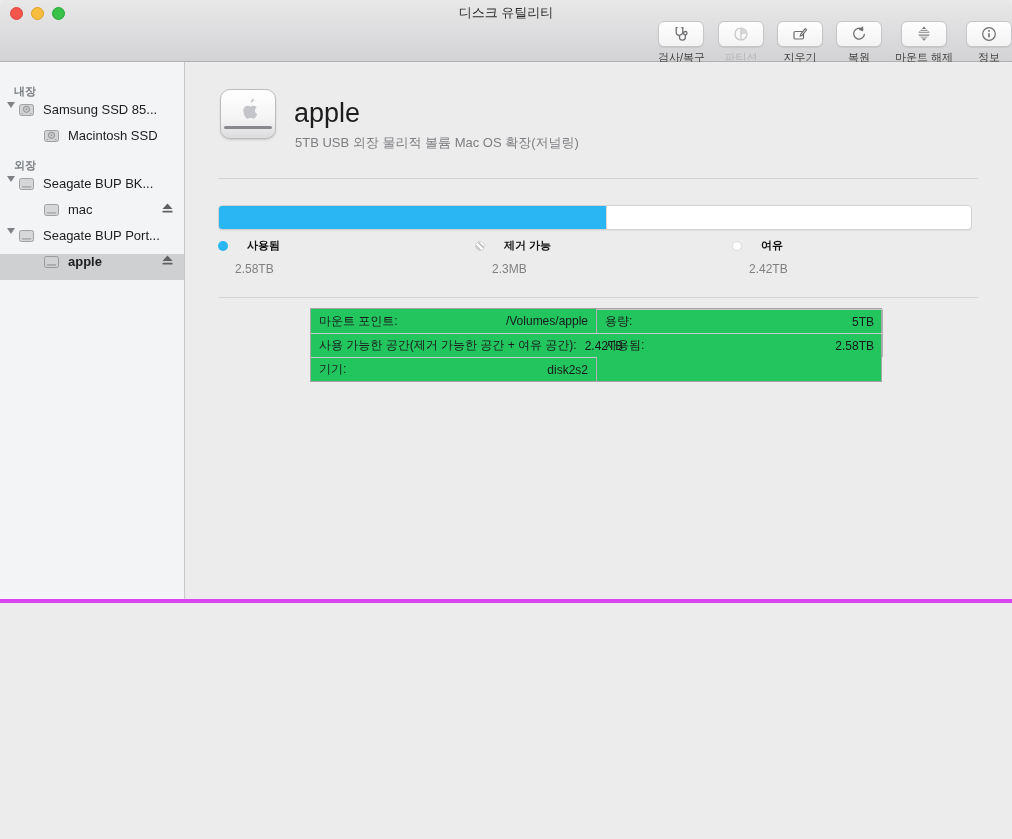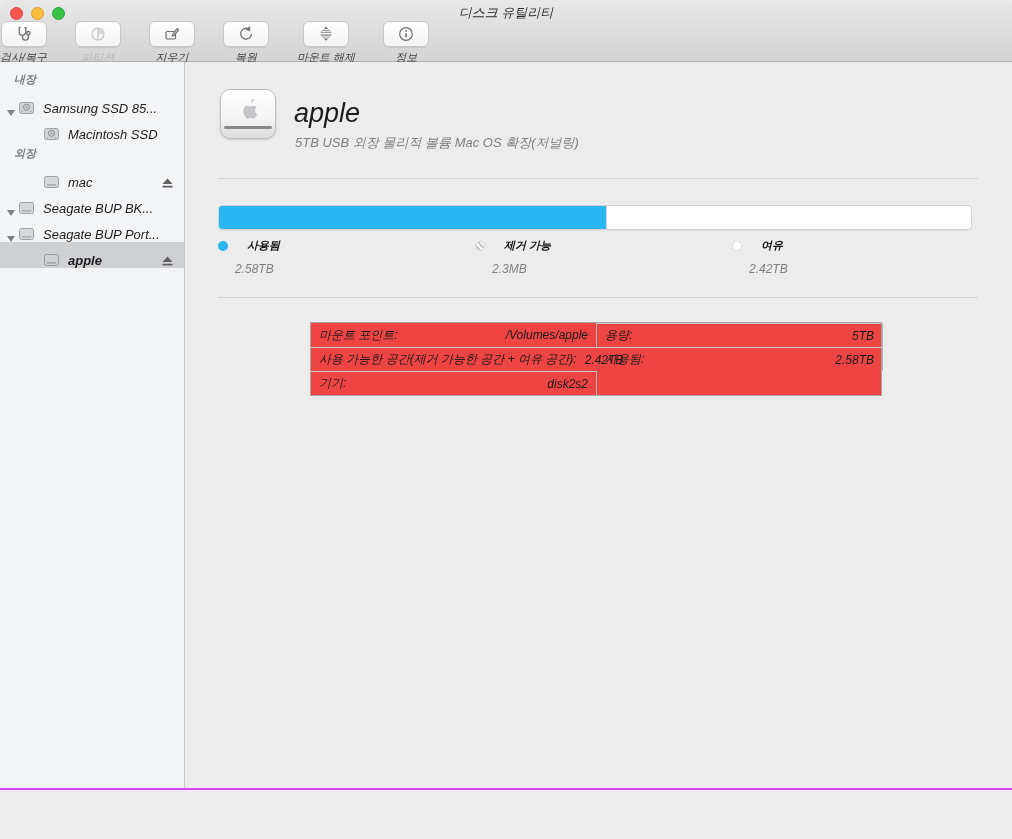--- a/index.html
+++ b/index.html
@@ -1,71 +1,70 @@
 <!DOCTYPE html>
 <html><head>
 <meta charset="utf-8">
 <style>
   * { margin:0; padding:0; box-sizing:border-box; }
   html,body { width:1012px; height:839px; }
   body { font-family:"Liberation Sans", sans-serif; background:#ececec; }
   .window {
-    position:relative; width:1012px; height:790px;
+    position:relative; width:1012px; height:603px;
     border-radius:6px 6px 0 0; overflow:hidden;
-    border-bottom:2px solid #d946ef;
+    border-bottom:4px solid #d946ef;
     background:#ececec;
-    font-style:italic;
   }
 
   
   .titlebar {
     position:absolute; top:0; left:0; right:0; height:62px;
     background:linear-gradient(#e8e8e9, #d3d3d5);
     border-bottom:1px solid #b0b0b0;
   }
   .traffic { position:absolute; top:7px; left:10px; display:flex; gap:8px; }
   .light { width:13px; height:13px; border-radius:50%; }
   .light.red    { background:#f4564e; border:1px solid #e0443e; }
   .light.yellow { background:#f6bd3e; border:1px solid #dfa023; }
   .light.green  { background:#39c149; border:1px solid #24a732; }
   .win-title {
     position:absolute; top:4px; left:0; right:0; text-align:center;
     font-size:13px; color:#2d2d2d;
   }
   .toolbar {
     position:absolute; top:21px; left:0; right:0;
-    display:flex; justify-content:flex-start; gap:28px;
+    display:flex; justify-content:flex-end; gap:13px;
   }
   .tool-item { display:flex; flex-direction:column; align-items:center; min-width:46px; cursor:default; }
   .tool-btn {
     width:46px; height:26px; border-radius:6px;
     background:linear-gradient(#ffffff,#f3f3f4);
     border:1px solid #c6c6c8;
     box-shadow:0 1px 1px rgba(0,0,0,.08);
     display:flex; align-items:center; justify-content:center;
   }
   .tool-label { margin-top:3px; font-size:11px; color:#3f3f3f; white-space:nowrap; }
   .tool-item.disabled .tool-label { color:#b7b7b9; }
   .tool-item.disabled .tool-btn svg * { stroke:#c5c5c7 !important; }
   .tool-item.disabled .tool-btn svg .fillpart { fill:#d9d9db !important; stroke:none !important; }
   .tool-btn svg { display:block; }
 
   
   .sidebar {
     position:absolute; top:62px; left:0; bottom:0; width:185px;
     background:#f3f4f5; border-right:1px solid #c8c8c8;
-    padding-top:10px;
+    padding-top:22px;
   }
   .side-header {
     font-size:11px; font-weight:bold; color:#7b7e82;
     margin:0 0 4px 14px; height:14px; line-height:14px;
   }
   .side-header.second { margin-top:4px; }
   .side-row {
-    height:26px; display:flex; align-items:flex-end; font-size:13px; color:#1d1d1f;
+    height:26px; display:flex; align-items:flex-start; font-size:13px; color:#1d1d1f;
     cursor:default;
   }
   .side-row.selected { background:#cfd0d2; font-weight:bold; }
   .disclosure {
     width:0; height:0; margin-left:7px;
     border-left:4.5px solid transparent; border-right:4.5px solid transparent;
     border-top:6px solid #7f8285;
   }
   .disc-space { width:16px; margin-left:7px; }
   .indent-child { width:17px; }
@@ -110,22 +109,22 @@
   .dot-purgeable {
     background:repeating-linear-gradient(45deg,#ffffff 0 2px,#c9c9cb 2px 4px);
     border:1px solid #d6d6d8;
   }
   .dot-free { background:#ffffff; border:1px solid #dcdcde; }
   .legend-label { margin-left:19px; font-size:11px; font-weight:bold; color:#111; }
   .legend-value { margin-top:9px; margin-left:17px; font-size:12px; color:#7f7f81; }
   .leg-0 { left:32px; } .leg-1 { left:289px; } .leg-2 { left:546px; }
 
   .detail-table {
-    position:absolute; left:124px; top:260px; width:572px;
-    border:1px solid #a4a4a6; background:#ef4444;
+    position:absolute; left:124px; top:246px; width:572px;
+    border:1px solid #a4a4a6; background:#22c55e;
     display:grid; grid-template-columns:286px 286px;
   }
   .dcell {
     height:24px; display:flex; align-items:center; justify-content:space-between;
     font-size:12px; color:#1a1a1a; padding:0 8px; white-space:nowrap;
   }
   .dcell:not(.row0) { border-top:1px solid #c9c9cb; }
   .dcell.colL { border-right:1px solid #b2b2b4; }
   .dlabel { margin-right:8px; }
   .dvalue { text-align:right; }
@@ -232,48 +231,48 @@
         <circle cx="8.5" cy="7.3" r="0.8" fill="#8e9092"></circle>
         <circle cx="4.2" cy="11.6" r="0.7" fill="#8e9092"></circle>
         <circle cx="12.8" cy="11.6" r="0.7" fill="#8e9092"></circle>
       </svg>
       <span class="side-label">Macintosh SSD</span>
     </div>
 
     <div class="side-header second">외장</div>
 
     <div class="side-row">
+      <div class="disclosure"></div>
+      <svg class="drive-ic" width="17" height="16" viewBox="0 0 17 16">
+        <rect x="1.5" y="2.5" width="14" height="11" rx="2" fill="#d5d7d9" stroke="#9fa1a3"></rect>
+        <rect x="3.6" y="10" width="9.8" height="1.7" rx="0.8" fill="#aeb0b2"></rect>
+      </svg>
+      <span class="side-label">Seagate BUP BK...</span>
+    </div>
+
+    <div class="side-row">
       <div class="indent-child"></div>
         <div class="disc-space"></div>
       <svg class="drive-ic" width="17" height="16" viewBox="0 0 17 16">
         <rect x="1.5" y="2.5" width="14" height="11" rx="2" fill="#d5d7d9" stroke="#9fa1a3"></rect>
         <rect x="3.6" y="10" width="9.8" height="1.7" rx="0.8" fill="#aeb0b2"></rect>
       </svg>
       <span class="side-label">mac</span>
       <svg class="eject" width="13" height="13" viewBox="0 0 13 13">
         <polygon points="6.5,1.5 11.5,7 1.5,7" fill="#606063"></polygon>
         <rect x="1.5" y="8.8" width="10" height="1.8" rx="0.5" fill="#606063"></rect>
       </svg>
     </div>
 
     <div class="side-row">
       <div class="disclosure"></div>
       <svg class="drive-ic" width="17" height="16" viewBox="0 0 17 16">
         <rect x="1.5" y="2.5" width="14" height="11" rx="2" fill="#d5d7d9" stroke="#9fa1a3"></rect>
         <rect x="3.6" y="10" width="9.8" height="1.7" rx="0.8" fill="#aeb0b2"></rect>
       </svg>
-      <span class="side-label">Seagate BUP BK...</span>
-    </div>
-
-    <div class="side-row">
-      <div class="disclosure"></div>
-      <svg class="drive-ic" width="17" height="16" viewBox="0 0 17 16">
-        <rect x="1.5" y="2.5" width="14" height="11" rx="2" fill="#d5d7d9" stroke="#9fa1a3"></rect>
-        <rect x="3.6" y="10" width="9.8" height="1.7" rx="0.8" fill="#aeb0b2"></rect>
-      </svg>
       <span class="side-label">Seagate BUP Port...</span>
     </div>
 
     <div class="side-row selected">
       <div class="indent-child"></div>
         <div class="disc-space"></div>
       <svg class="drive-ic" width="17" height="16" viewBox="0 0 17 16">
         <rect x="1.5" y="2.5" width="14" height="11" rx="2" fill="#cfd1d3" stroke="#97999b"></rect>
         <rect x="3.6" y="10" width="9.8" height="1.7" rx="0.8" fill="#a7a9ab"></rect>
       </svg>

